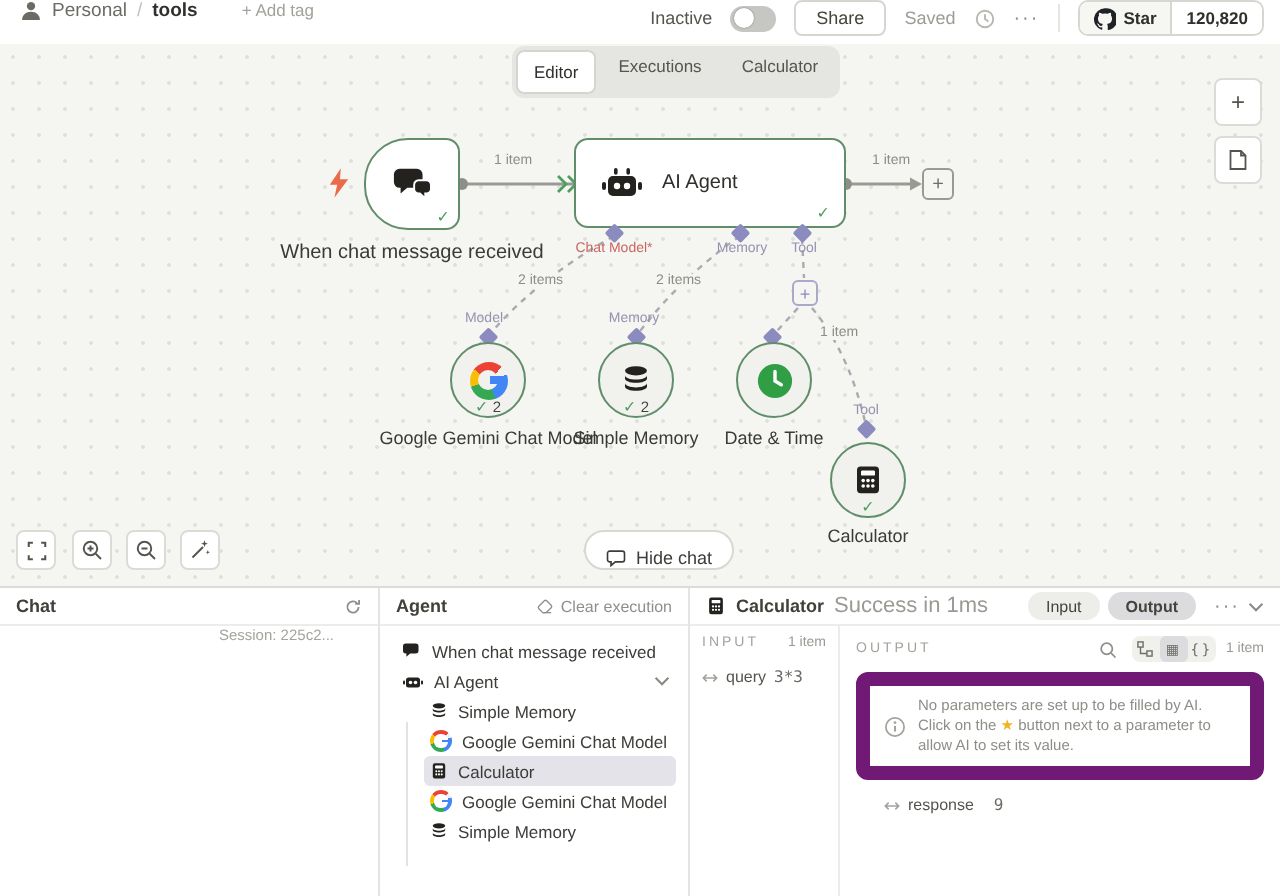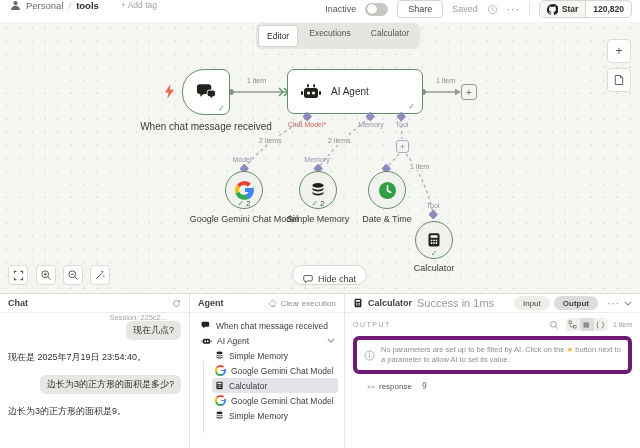--- a/index.html
+++ b/index.html
@@ -79,21 +79,21 @@
   .incol { width:75px; border-right:1px solid #ececea; padding:5px 6px; }
   .outcol { flex:1; padding:5px 8px; }
   .io-head { display:flex; align-items:center; font-size:7px; letter-spacing:1.5px; color:#a3a39d; }
   .cnt { margin-left:auto; font-size:7px; letter-spacing:0; color:#9a9a94; }
   .kvrow { display:flex; align-items:center; gap:4px; margin-top:9px; font-size:8px; }
   .kvkey { color:#55554f; }
   .kvval { color:#6b6b64; font-family:"DejaVu Sans Mono", monospace; font-size:8px; }
   .viewtoggles { display:flex; align-items:center; margin:0 5px 0 7px; background:#f0f0ed; border-radius:4px; }
   .vt { width:14px; height:13px; display:flex; align-items:center; justify-content:center; border-radius:3px; font-size:7px; color:#6f6f69; }
   .vt.active { background:#dcdcdf; }
-  .notice { margin-top:5px; border:4px solid #701a75; border-radius:6px; padding:5px 7px; display:flex; gap:6px; }
+  .notice { margin-top:5px; border:7px solid #701a75; border-radius:6px; padding:5px 7px; display:flex; gap:6px; }
   .notice-txt { font-size:7.5px; color:#8e8e88; line-height:10px; }
   .sparkle { color:#f0b429; font-size:7.5px; }
   .resp-row { margin-top:8px; padding-left:14px; }
   .ico { display:inline-flex; align-items:center; justify-content:center; flex-shrink:0; }
 
   
   .gwrap { position:relative; border-radius:50%; }
   .g20 { width:19px; height:19px; }
   .g11 { width:11px; height:11px; }
   .gring { position:absolute; inset:0; border-radius:50%;
@@ -341,26 +341,20 @@
       <div class="panel-hd">
         <span class="panel-title">Chat</span>
         <span class="session">Session: 225c2...</span>
         <span class="ico" style="margin-left:5px;">
           <svg width="9" height="9" viewBox="0 0 16 16" fill="none" stroke="#8f8f89" stroke-width="1.6">
               <path d="M13 8a5 5 0 11-1.4-3.5"></path>
               <path d="M13.4 1.8v3.4H10"></path>
             </svg>
         </span>
       </div>
-      <div class="chat-body">
-        <div class="msg-user">现在几点?</div>
-        <div class="msg-bot">现在是 2025年7月19日 23:54:40。</div>
-        <div class="msg-user">边长为3的正方形的面积是多少?</div>
-        <div class="msg-bot">边长为3的正方形的面积是9。</div>
-      </div>
     </div>
 
     <div class="logsp">
       <div class="panel-hd">
         <span class="panel-title">Agent</span>
         <span class="clear-exec">
           <span class="ico">
             <svg width="9" height="9" viewBox="0 0 16 16" fill="none" stroke="#8f8f89" stroke-width="1.2">
                 <path d="M6 13L2.5 9.5a1.5 1.5 0 010-2.1L7.4 2.5a1.5 1.5 0 012.1 0l4 4a1.5 1.5 0 010 2.1L9 13z"></path>
                 <path d="M13.5 13H6"></path>
@@ -477,20 +471,35 @@
           <span class="io-pill active">Output</span>
           <span class="dots" style="margin-left:5px;">···</span>
           <span class="ico">
             <svg width="8" height="5" viewBox="0 0 10 6">
                 <path d="M1 1l4 4 4-4" stroke="#8a8a84" fill="none" stroke-width="1.3"></path>
               </svg>
           </span>
         </span>
       </div>
       <div class="calc-body">
+        <div class="incol">
+          <div class="io-head">
+            <span>INPUT</span>
+            <span class="cnt">1 item</span>
+          </div>
+          <div class="kvrow">
+            <span class="ico">
+              <svg width="8" height="8" viewBox="0 0 12 12" fill="none" stroke="#a3a39d" stroke-width="1.2">
+                  <path d="M1.5 6h9M8.5 3.5L11 6 8.5 8.5M3.5 3.5L1 6l2.5 2.5"></path>
+                </svg>
+            </span>
+            <span class="kvkey">query</span>
+            <span class="kvval">3*3</span>
+          </div>
+        </div>
         <div class="outcol">
           <div class="io-head">
             <span>OUTPUT</span>
             <span style="margin-left:auto;display:flex;align-items:center;">
               <span class="ico">
                 <svg width="10" height="10" viewBox="0 0 16 16" fill="none" stroke="#8f8f89" stroke-width="1.4">
                     <circle cx="7" cy="7" r="4.5"></circle>
                     <path d="M10.5 10.5L14 14"></path>
                   </svg>
               </span>

